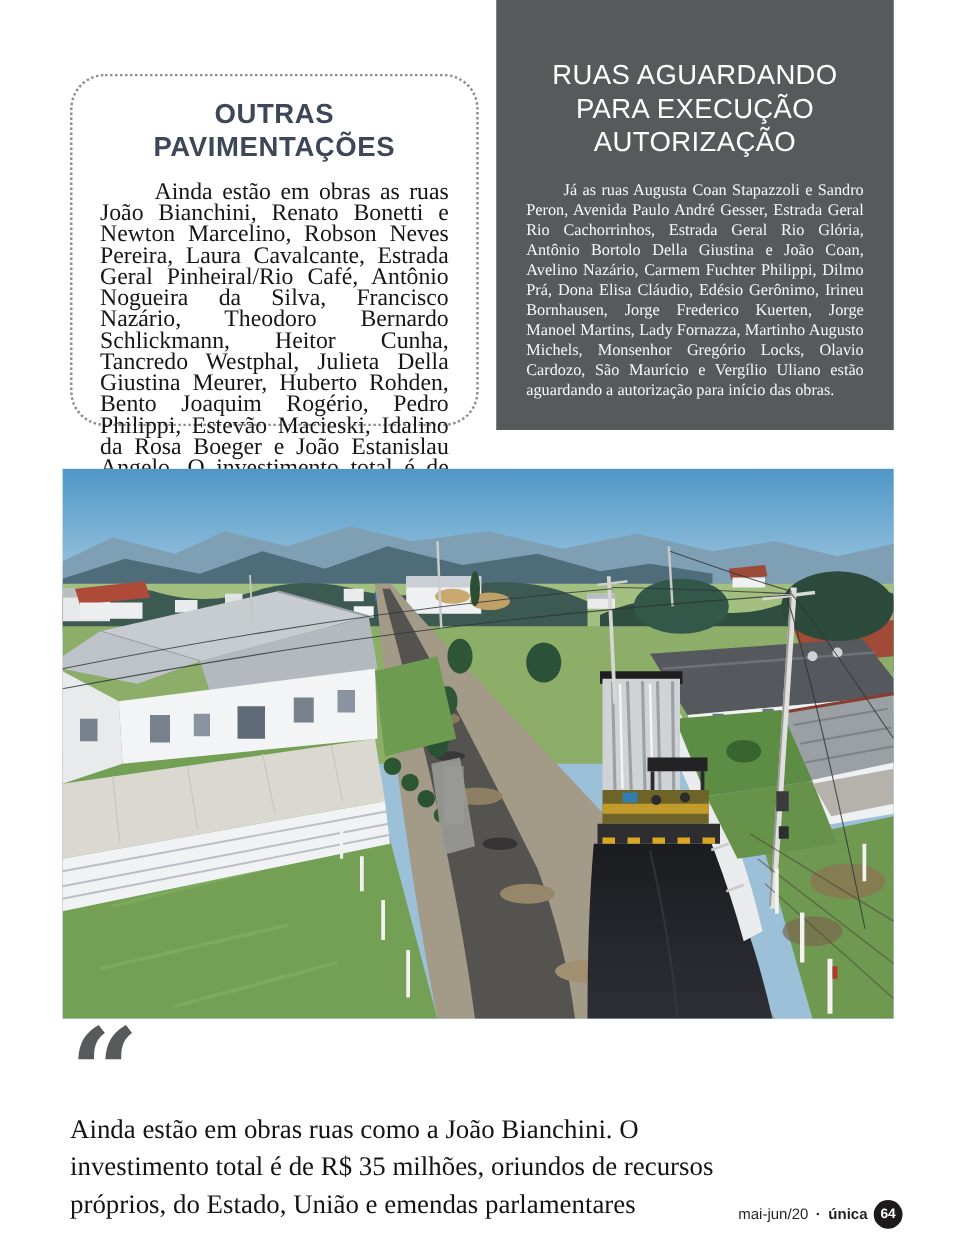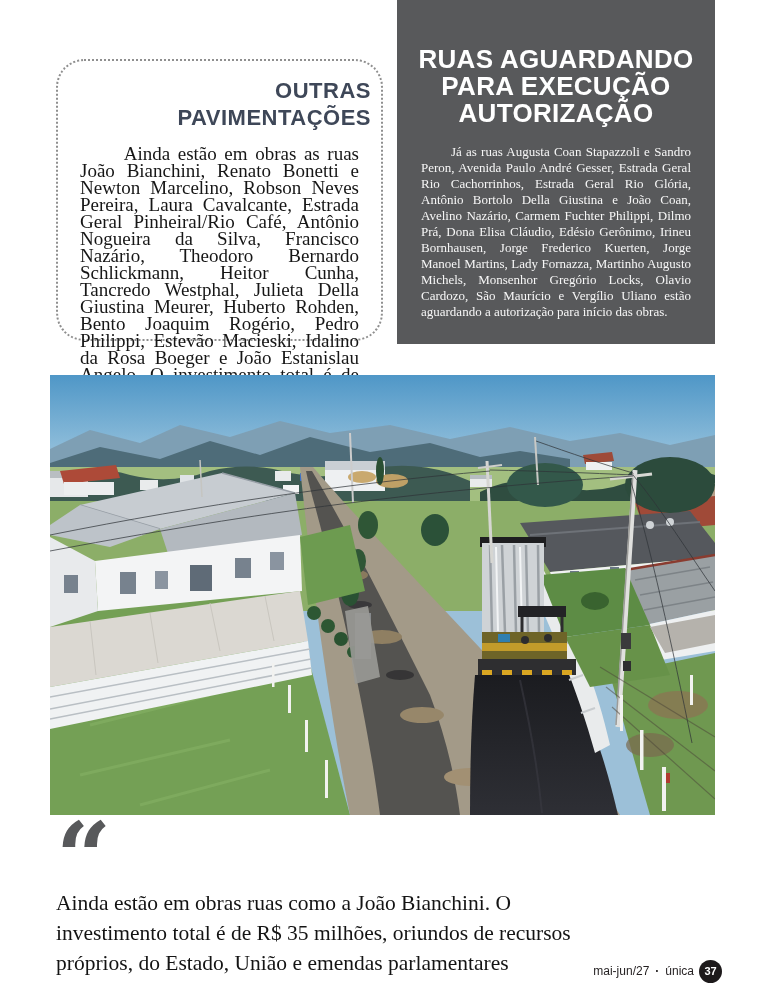--- a/index.html
+++ b/index.html
@@ -13,35 +13,35 @@
   .left-box{
     position:absolute;left:56px;top:59px;width:327px;height:282px;
     border:2px dotted #8f8f8f;border-radius:28px;box-sizing:border-box;
     background:#fff;
   }
   .left-box h2{
     margin:16px 10px 0;text-align:center;
     font-family:"Liberation Sans", sans-serif;font-weight:bold;
     font-size:22px;line-height:27px;letter-spacing:.5px;color:#3e4758;
   }
-  .left-box h2 span{display:block;text-align:right;}
+  .left-box h2 span{display:block;}
   .left-box p{
     margin:14px 22px 0;text-align:justify;text-indent:2.3em;
     font-size:19px;line-height:17px;color:#161616;
   }
 
   
   .right-box{
     position:absolute;left:397px;top:0;width:318px;height:344px;
     background:#58595b;box-sizing:border-box;
   }
   .right-box h2{
     margin:46px 8px 0;text-align:center;
-    font-family:"Liberation Sans", sans-serif;font-weight:bold;
-    font-size:26px;line-height:27px;letter-spacing:.3px;color:#ffffff;
+    font-family:"Liberation Sans", sans-serif;font-weight:normal;
+    font-size:22px;line-height:27px;letter-spacing:.3px;color:#ffffff;
   }
   .right-box h2 span{display:block;}
   .right-box p{
     margin:17px 24px 0;text-align:justify;text-indent:2.3em;
     font-size:13px;line-height:16px;color:#f7f7f7;
   }
 
   
   .photo{
     position:absolute;left:50px;top:375px;width:665px;height:440px;margin:0;
@@ -58,21 +58,21 @@
   .qtext{
     margin:4px 0 0;font-size:21.5px;line-height:30px;color:#141414;
   }
 
   
   .footer{
     position:absolute;right:45px;top:959px;height:24px;
     display:flex;align-items:center;gap:5px;
     font-family:"Liberation Sans", sans-serif;font-size:12px;color:#231f20;
   }
-  .footer .mag{font-weight:normal;}
+  .footer .mag{font-weight:bold;}
   .footer .sep{font-weight:bold;margin:0 1px;}
   .pagenum{
     width:23px;height:23px;border-radius:50%;background:#1d1a1b;color:#ffffff;
     display:flex;align-items:center;justify-content:center;
     font-size:11px;font-weight:bold;
   }
 </style>
 </head>
 <body>
 
@@ -276,19 +276,19 @@
       <rect x="616" y="398" width="4" height="10" fill="#b03a30"></rect>
     </svg>
   </figure>
 
   <div class="quote">
     <div class="qmark">“</div>
     <p class="qtext">Ainda estão em obras ruas como a João Bianchini. O investimento total é de R$ 35 milhões, oriundos de recursos próprios, do Estado, União e emendas parlamentares</p>
   </div>
 
   <footer class="footer">
-    <span>mai-jun/27</span>
+    <span>mai-jun/20</span>
       <span class="sep">·</span>
       <span class="mag">única</span>
-    <span class="pagenum">37</span>
+    <span class="pagenum">64</span>
   </footer>
 
 </div>
 
 </body></html>

